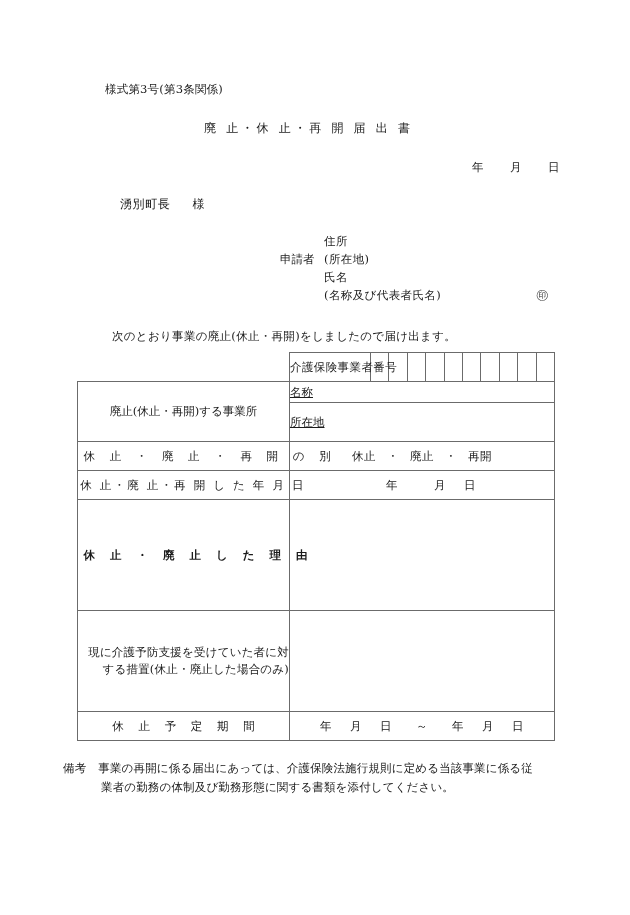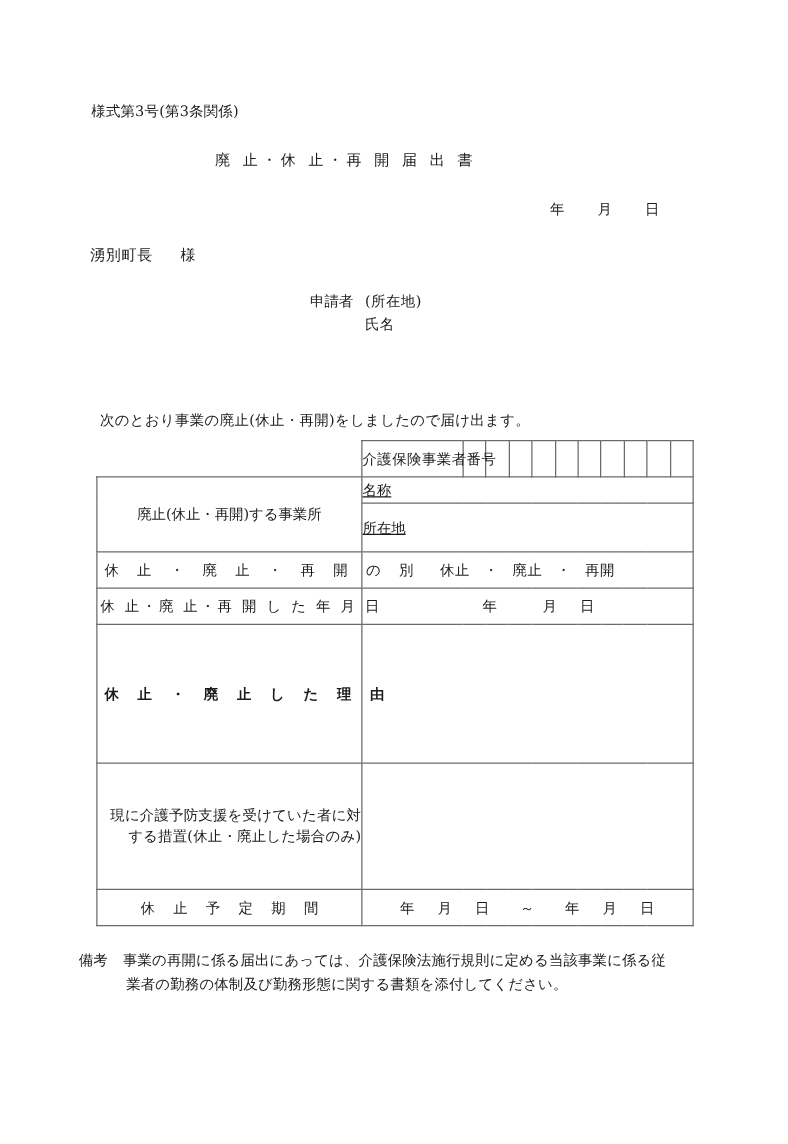--- a/index.html
+++ b/index.html
@@ -17,21 +17,21 @@
     overflow: hidden;
     -webkit-font-smoothing: antialiased;
   }
   .page {
     position: relative;
     width: 630px;
     height: 915px;
   }
 
   
-  .abs { position: absolute; }
+  .abs { position: absolute; margin-left: 32px; }
   .nowrap { white-space: nowrap; }
 
   .form-no {
     left: 73px;
     top: 82px;
     font-size: 11.5px;
     letter-spacing: 0.2px;
   }
   .doc-title {
     left: 0;
@@ -47,21 +47,21 @@
   .date-line {
     left: 440px;
     top: 160px;
     font-size: 11.5px;
     letter-spacing: 0.5px;
   }
   .date-line .ch { display: inline-block; width: 38px; text-align: left; }
   .date-line .ch:last-child { width: auto; }
 
   .addressee {
-    left: 72px;
+    left: 88px;
     top: 196px;
     font-size: 12px;
     letter-spacing: 0.6px;
     font-family: Liberation Serif, serif;
   }
   .addressee .sama { margin-left: 22px; }
 
   
   .applicant {
     left: 248px;
@@ -194,27 +194,34 @@
 
   <div class="abs date-line nowrap">
     <span class="ch">年</span><span class="ch">月</span><span class="ch">日</span>
   </div>
 
   <div class="abs addressee nowrap">
     <span>湧別町長</span><span class="sama">様</span>
   </div>
 
   <div class="abs applicant">
+    <div class="row">
+      <span class="val">住所</span>
+    </div>
     <div class="row">
       <span class="lead">申請者</span>
       <span class="val">(所在地)</span>
     </div>
     <div class="row">
       <span class="val">氏名</span>
     </div>
+    <div class="row">
+      <span class="val">(名称及び代表者氏名)</span>
+      <span class="seal">㊞</span>
+    </div>
   </div>
 
   <div class="abs intro nowrap">次のとおり事業の廃止(休止・再開)をしましたので届け出ます。</div>
 
   <table class="form-table">
     <colgroup>
       <col style="width:212px">
       <col style="width:81px">
       <col style="width:18.4px">
       <col style="width:18.4px">

